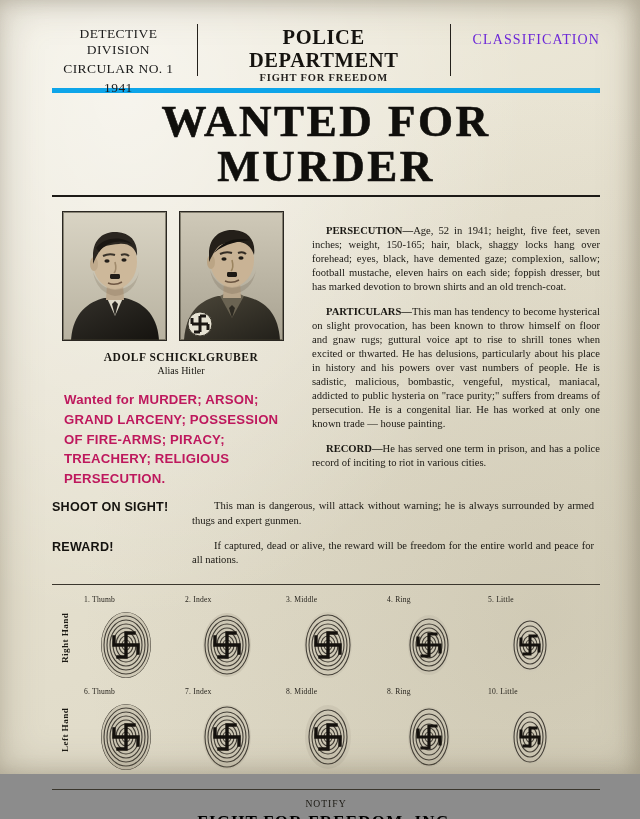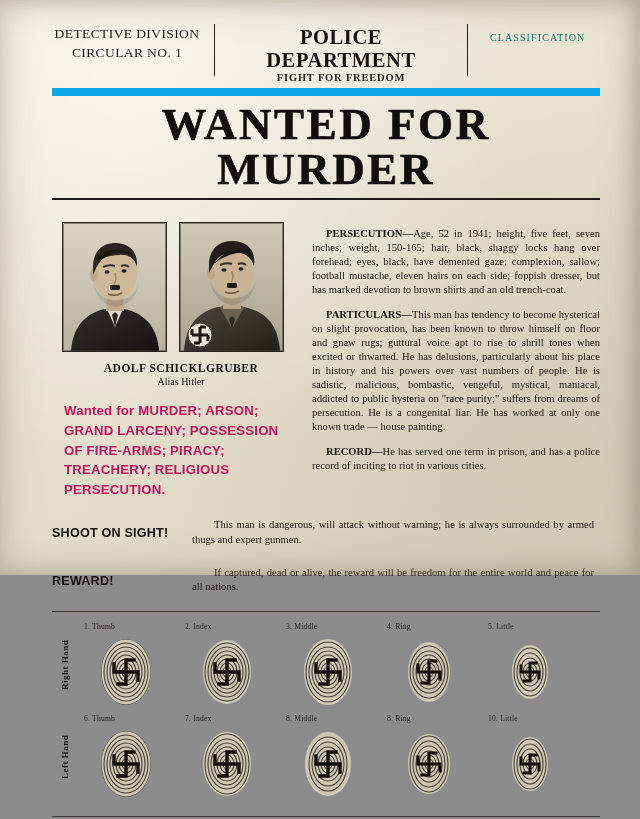--- a/index.html
+++ b/index.html
@@ -11,21 +11,21 @@
     width: 640px;
     height: 819px;
     overflow: hidden;
     font-family: "Liberation Serif", serif;
   }
 
   #poster {
     position: absolute;
     left: 0; top: 0;
     width: 640px;
-    height: 575px;
+    height: 774px;
     background: #e9e5d6;
     box-sizing: border-box;
   }
 
   
   #paper-texture {
     position: absolute;
     inset: 0;
     background:
       radial-gradient(ellipse at 20% 12%, rgba(255,255,255,0.55), rgba(255,255,255,0) 55%),
@@ -89,49 +89,49 @@
   .mast-center .sub {
     font-size: 10.5px;
     letter-spacing: 0.8px;
     color: #262320;
     font-weight: bold;
   }
   .mast-right {
     flex: 1;
     padding-top: 8px;
     padding-left: 10px;
-    font-size: 10px;
+    font-size: 14px;
     letter-spacing: 1.1px;
-    color: #0f766e;
+    color: #6d28d9;
   }
 
   
   .title-wrap {
     margin-top: 8px;
-    border-top: 8px solid #0ea5e9;
+    border-top: 5px solid #0ea5e9;
     border-bottom: 2px solid #1c1a16;
     padding: 6px 0 6px 0;
   }
   .title {
     text-align: center;
     font-family: "Liberation Serif", serif;
     font-weight: bold;
     font-size: 45px;
     line-height: 1.0;
     letter-spacing: 2.5px;
     color: #100f0c;
     -webkit-text-stroke: 0.6px #100f0c;
   }
 
   
   .body-row {
     display: flex;
     margin-top: 14px;
   }
-  .col-left { width: 250px; margin-top: 8px; }
+  .col-left { width: 250px; }
   .col-right {
     width: 288px;
     margin-left: 10px;
     padding-top: 2px;
   }
 
   .photos {
     display: flex;
     gap: 12px;
     padding-left: 10px;
@@ -187,22 +187,22 @@
   }
   .para .indent { display: inline-block; width: 14px; }
 
   
   .notice-block {
     margin-top: 4px;
     position: relative;
   }
   .notice-row {
     display: flex;
-    align-items: center;
-    margin-top: 18px;
+    align-items: flex-start;
+    margin-top: 10px;
   }
   .notice-label {
     width: 140px;
     font-family: "Liberation Sans", sans-serif;
     font-weight: bold;
     font-size: 12.6px;
     color: #15130f;
     letter-spacing: 0.2px;
     padding-top: 1px;
   }
@@ -333,20 +333,21 @@
 
 <div id="poster">
   <div id="paper-texture"></div>
 
   <div class="sheet">
 
     <div class="masthead">
       <div class="mast-left">
         <div class="l1">DETECTIVE DIVISION</div>
         <div class="l2">CIRCULAR NO. 1</div>
+        <div class="l3">1941</div>
       </div>
       <div class="mast-rule"></div>
       <div class="mast-center">
         <div class="dept">POLICE DEPARTMENT</div>
         <div class="sub">FIGHT FOR FREEDOM</div>
       </div>
       <div class="mast-rule"></div>
       <div class="mast-right">CLASSIFICATION</div>
     </div>
 

